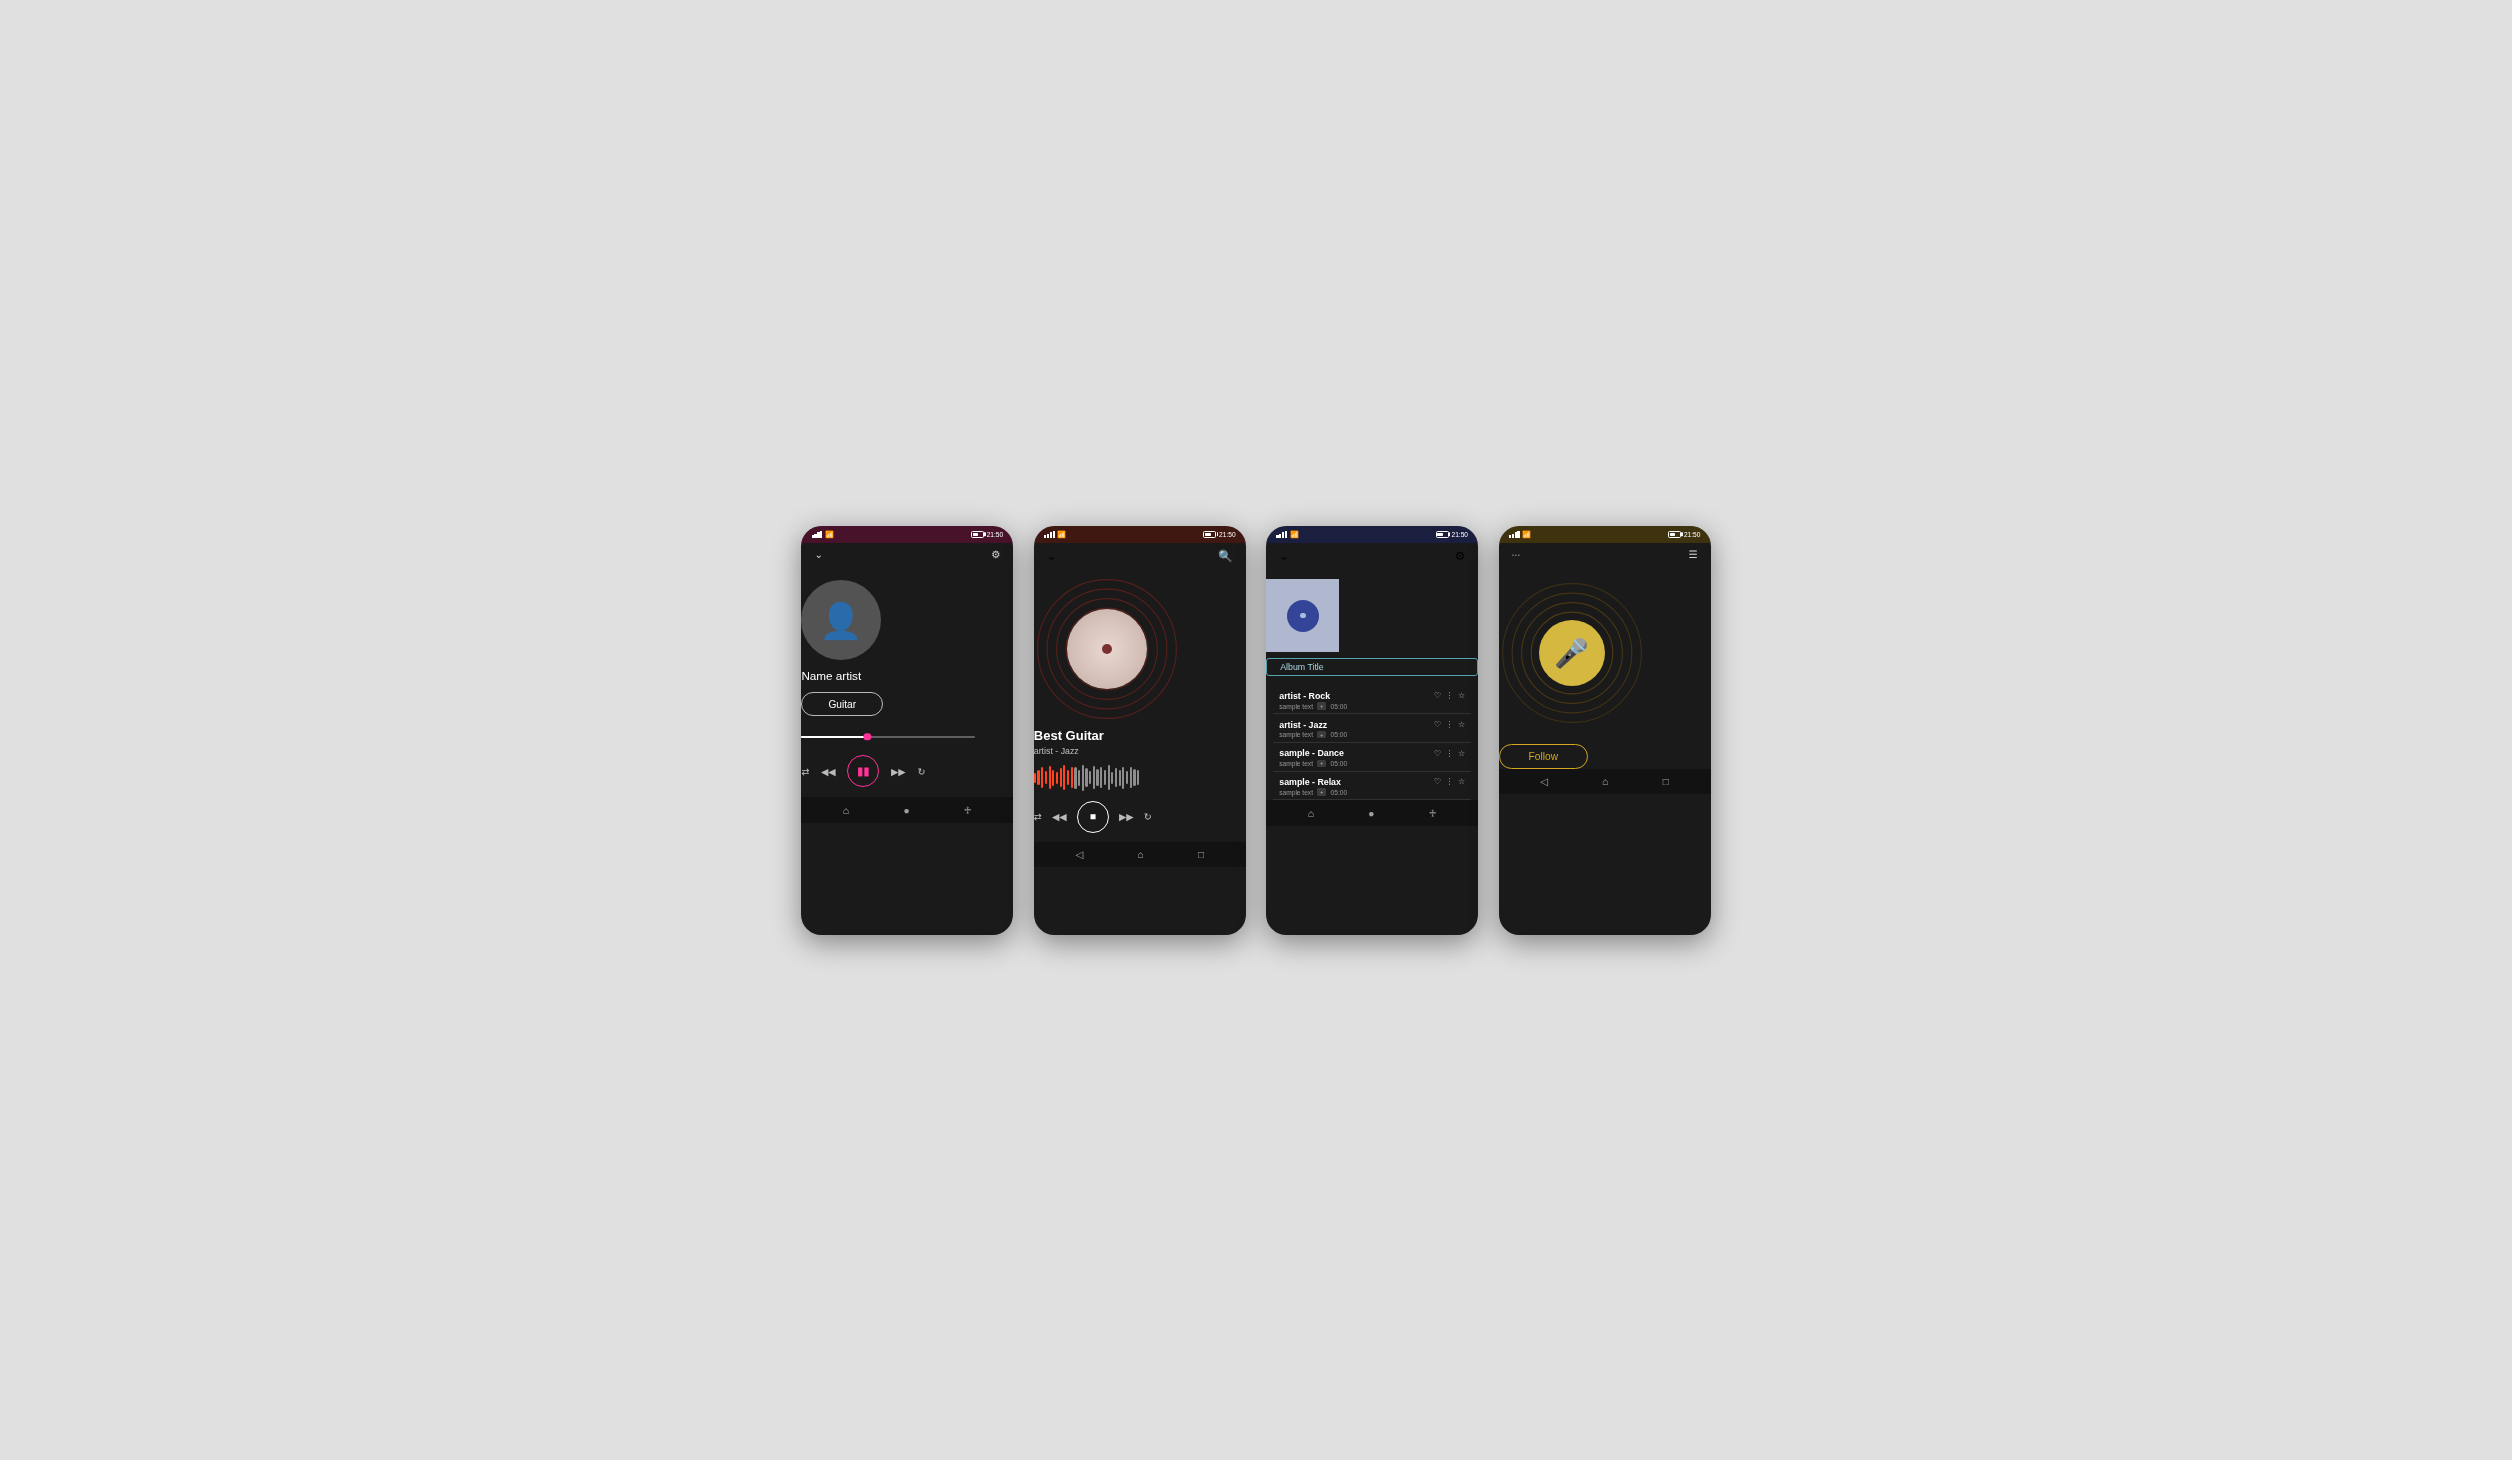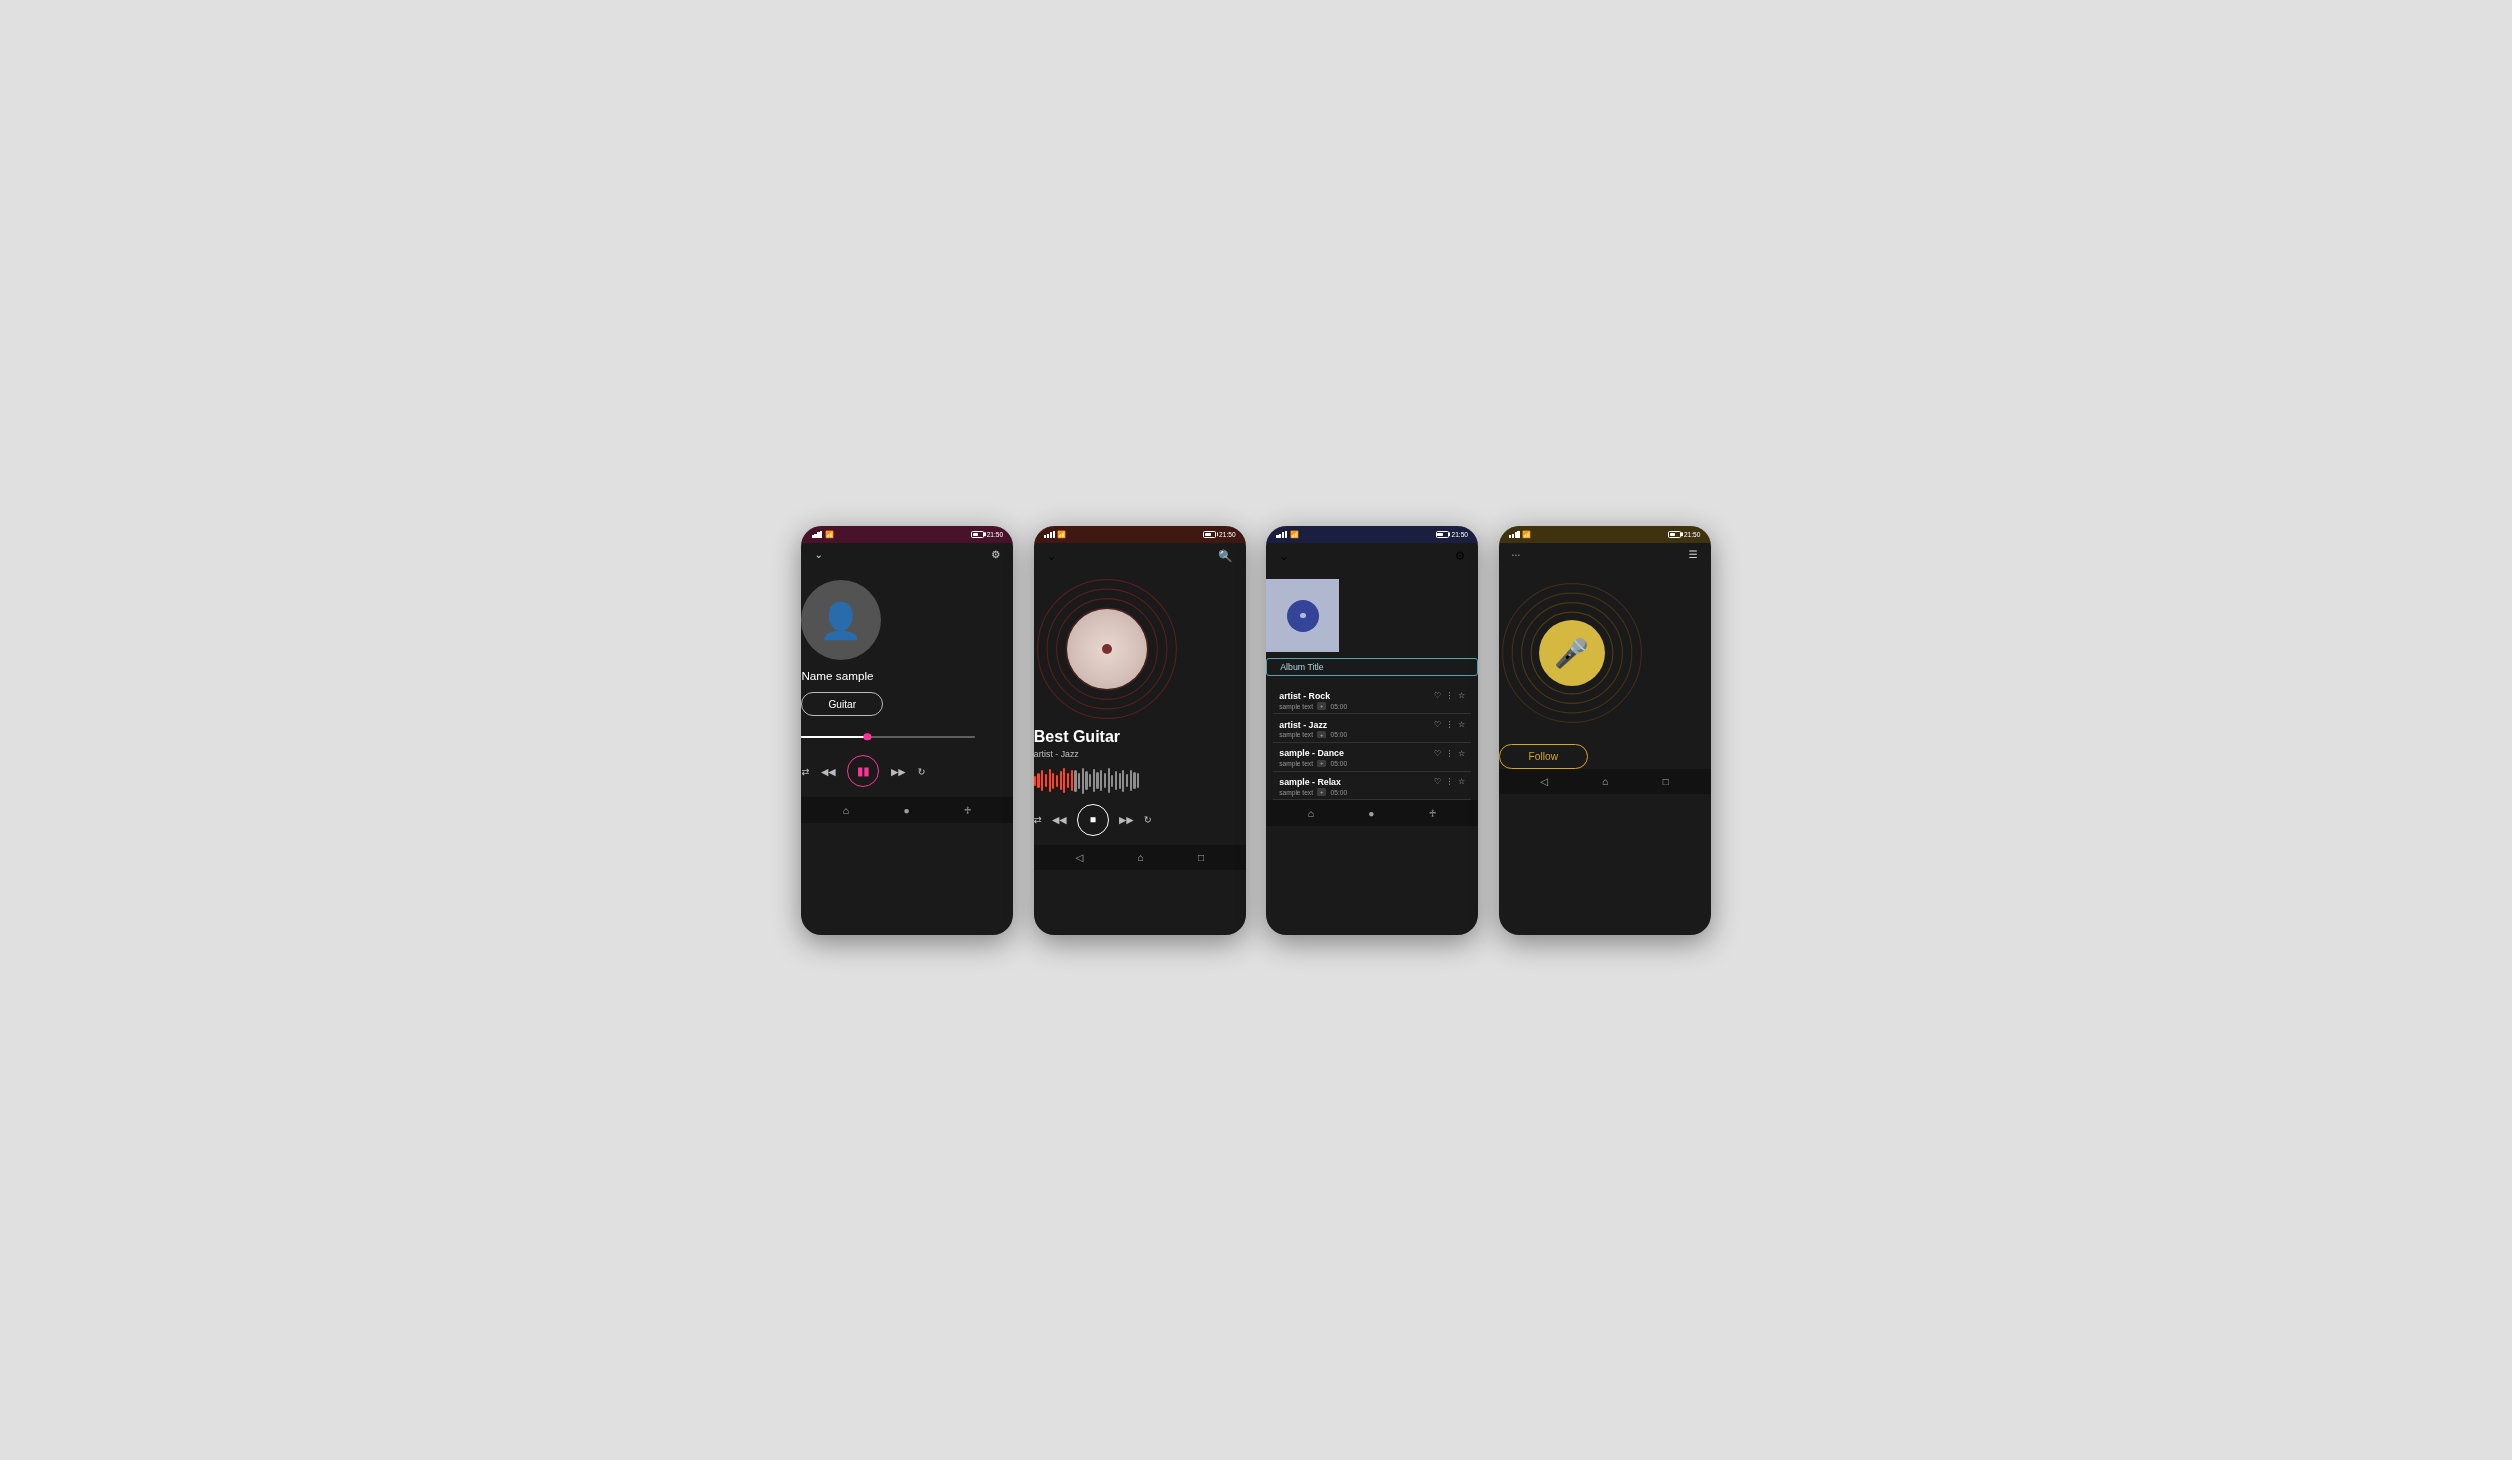--- a/index.html
+++ b/index.html
@@ -191,21 +191,21 @@
       position: relative;
       z-index: 2;
     }
     .vinyl-center {
       width: 10.2px; height: 10.2px;
       border-radius: 50%;
       background: #7a3030;
     }
     .song-title {
       color: white;
-      font-size: 16px;
+      font-size: 13px;
       font-weight: 600;
       margin-bottom: 2.9px;
     }
     .song-artist {
       color: rgba(255,255,255,0.7);
       font-size: 8.8px;
       margin-bottom: 8.8px;
     }
     .waveform {
       display: flex;
@@ -369,21 +369,21 @@
       
       <div class="top-bar">
         <span class="icon">⌄</span>
         <span class="icon">⚙</span>
       </div>
       
       <div class="avatar-circle">
         <span class="person-icon">👤</span>
       </div>
       
-      <div class="artist-name">Name sample</div>
+      <div class="artist-name">Name artist</div>
       
       <button class="follow-btn">Guitar</button>
       
       <div class="progress-bar-wrap">
         <div class="progress-track">
           <div class="progress-fill"></div>
           <div class="progress-dot"></div>
         </div>
       </div>
       

